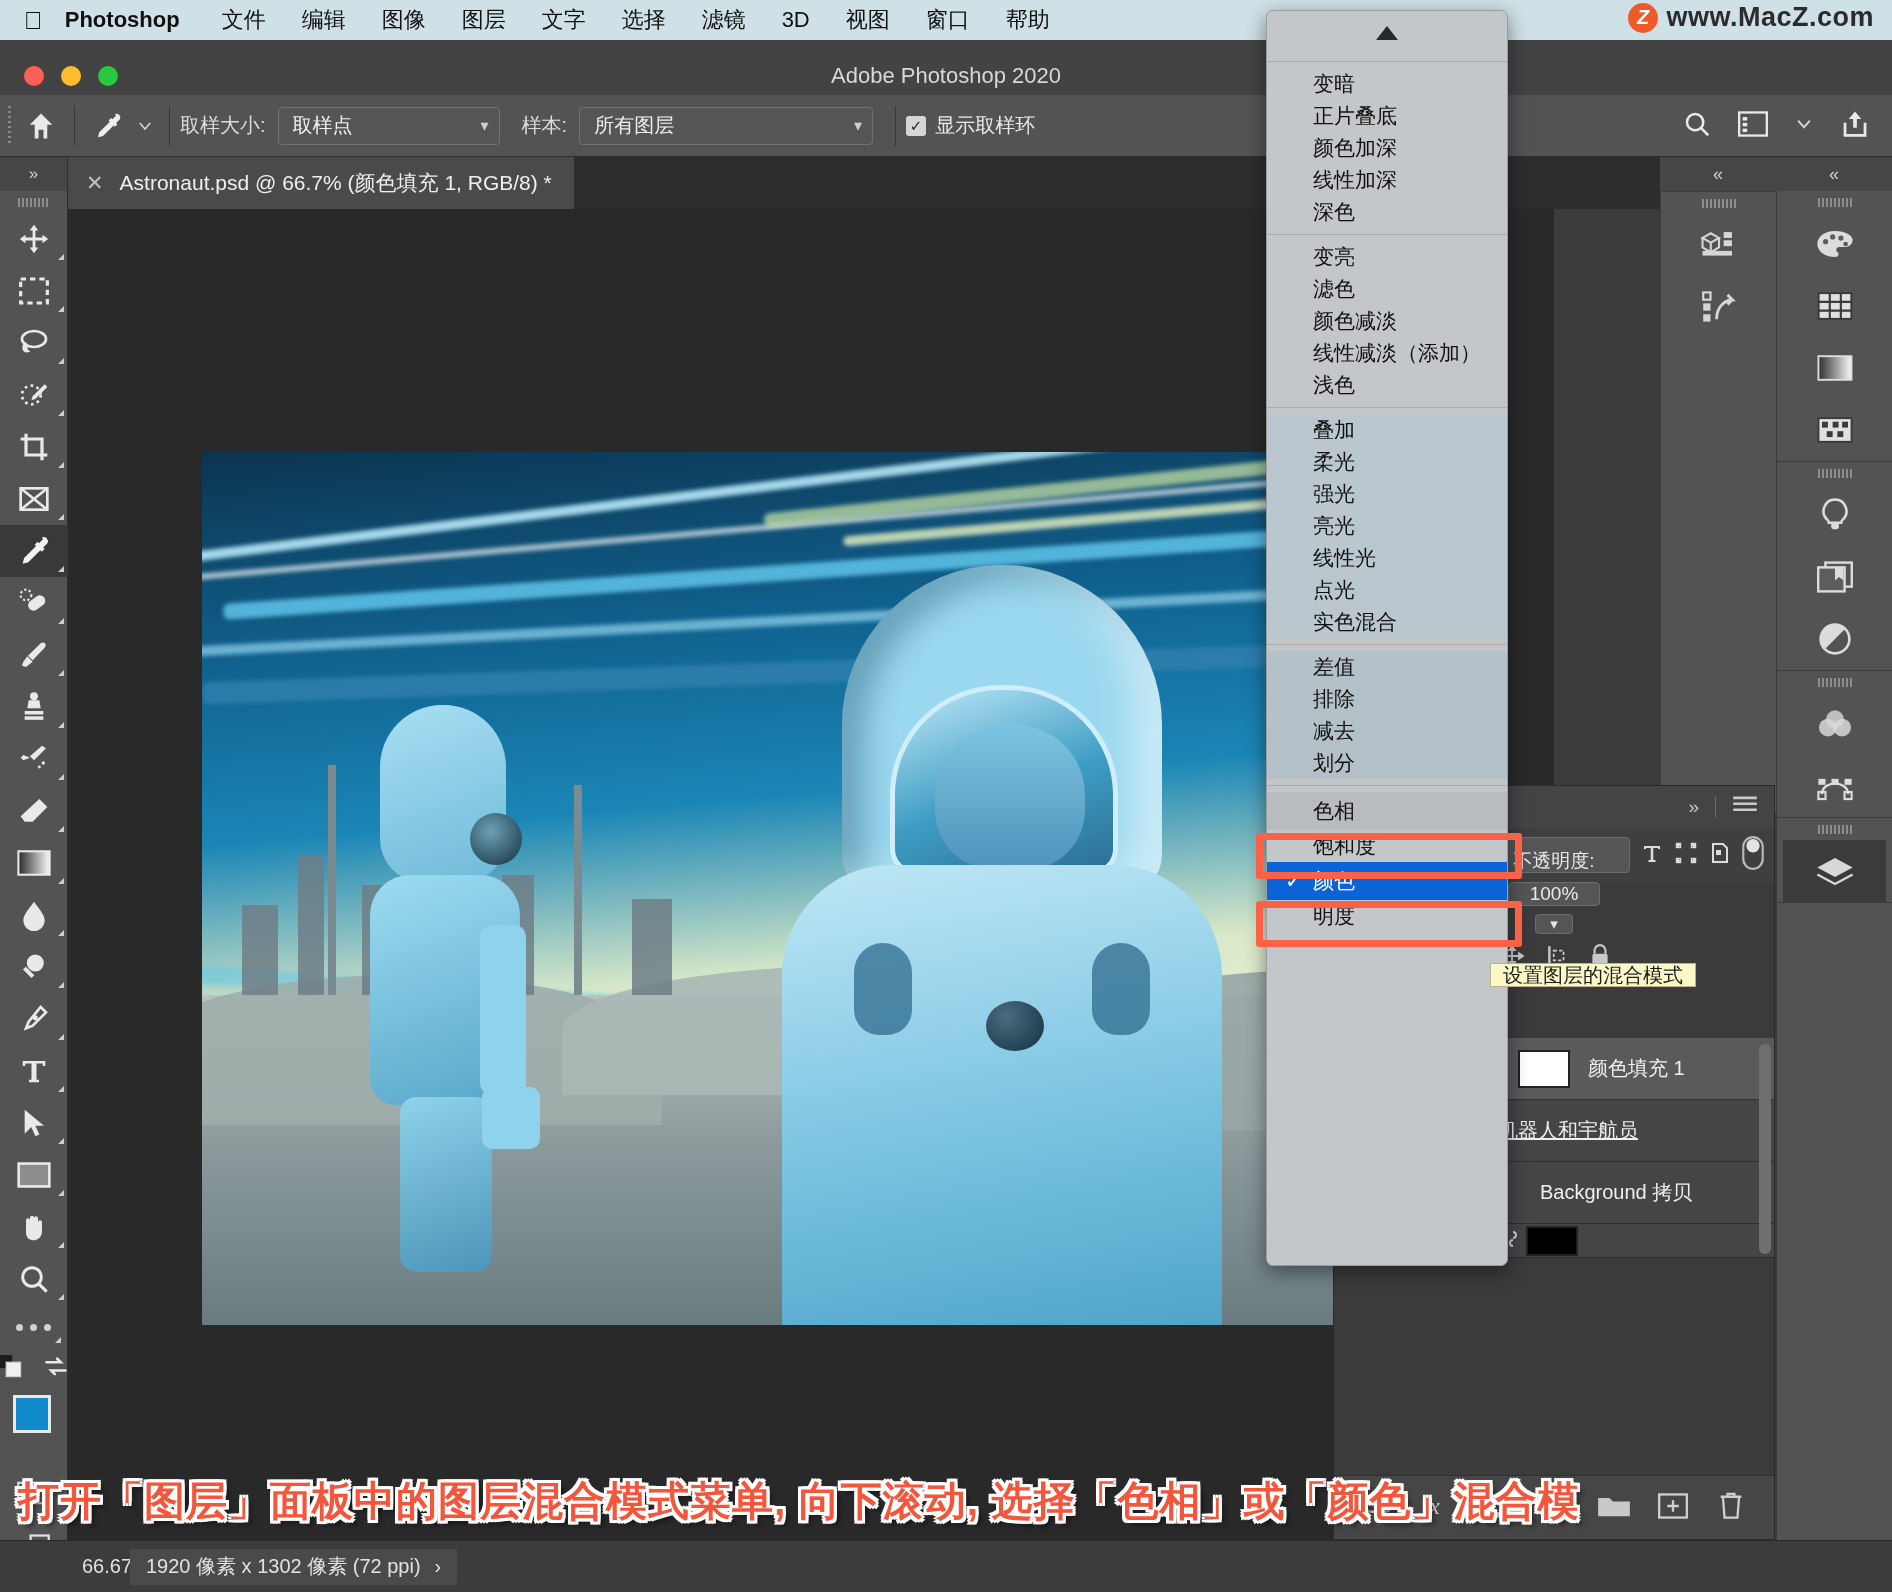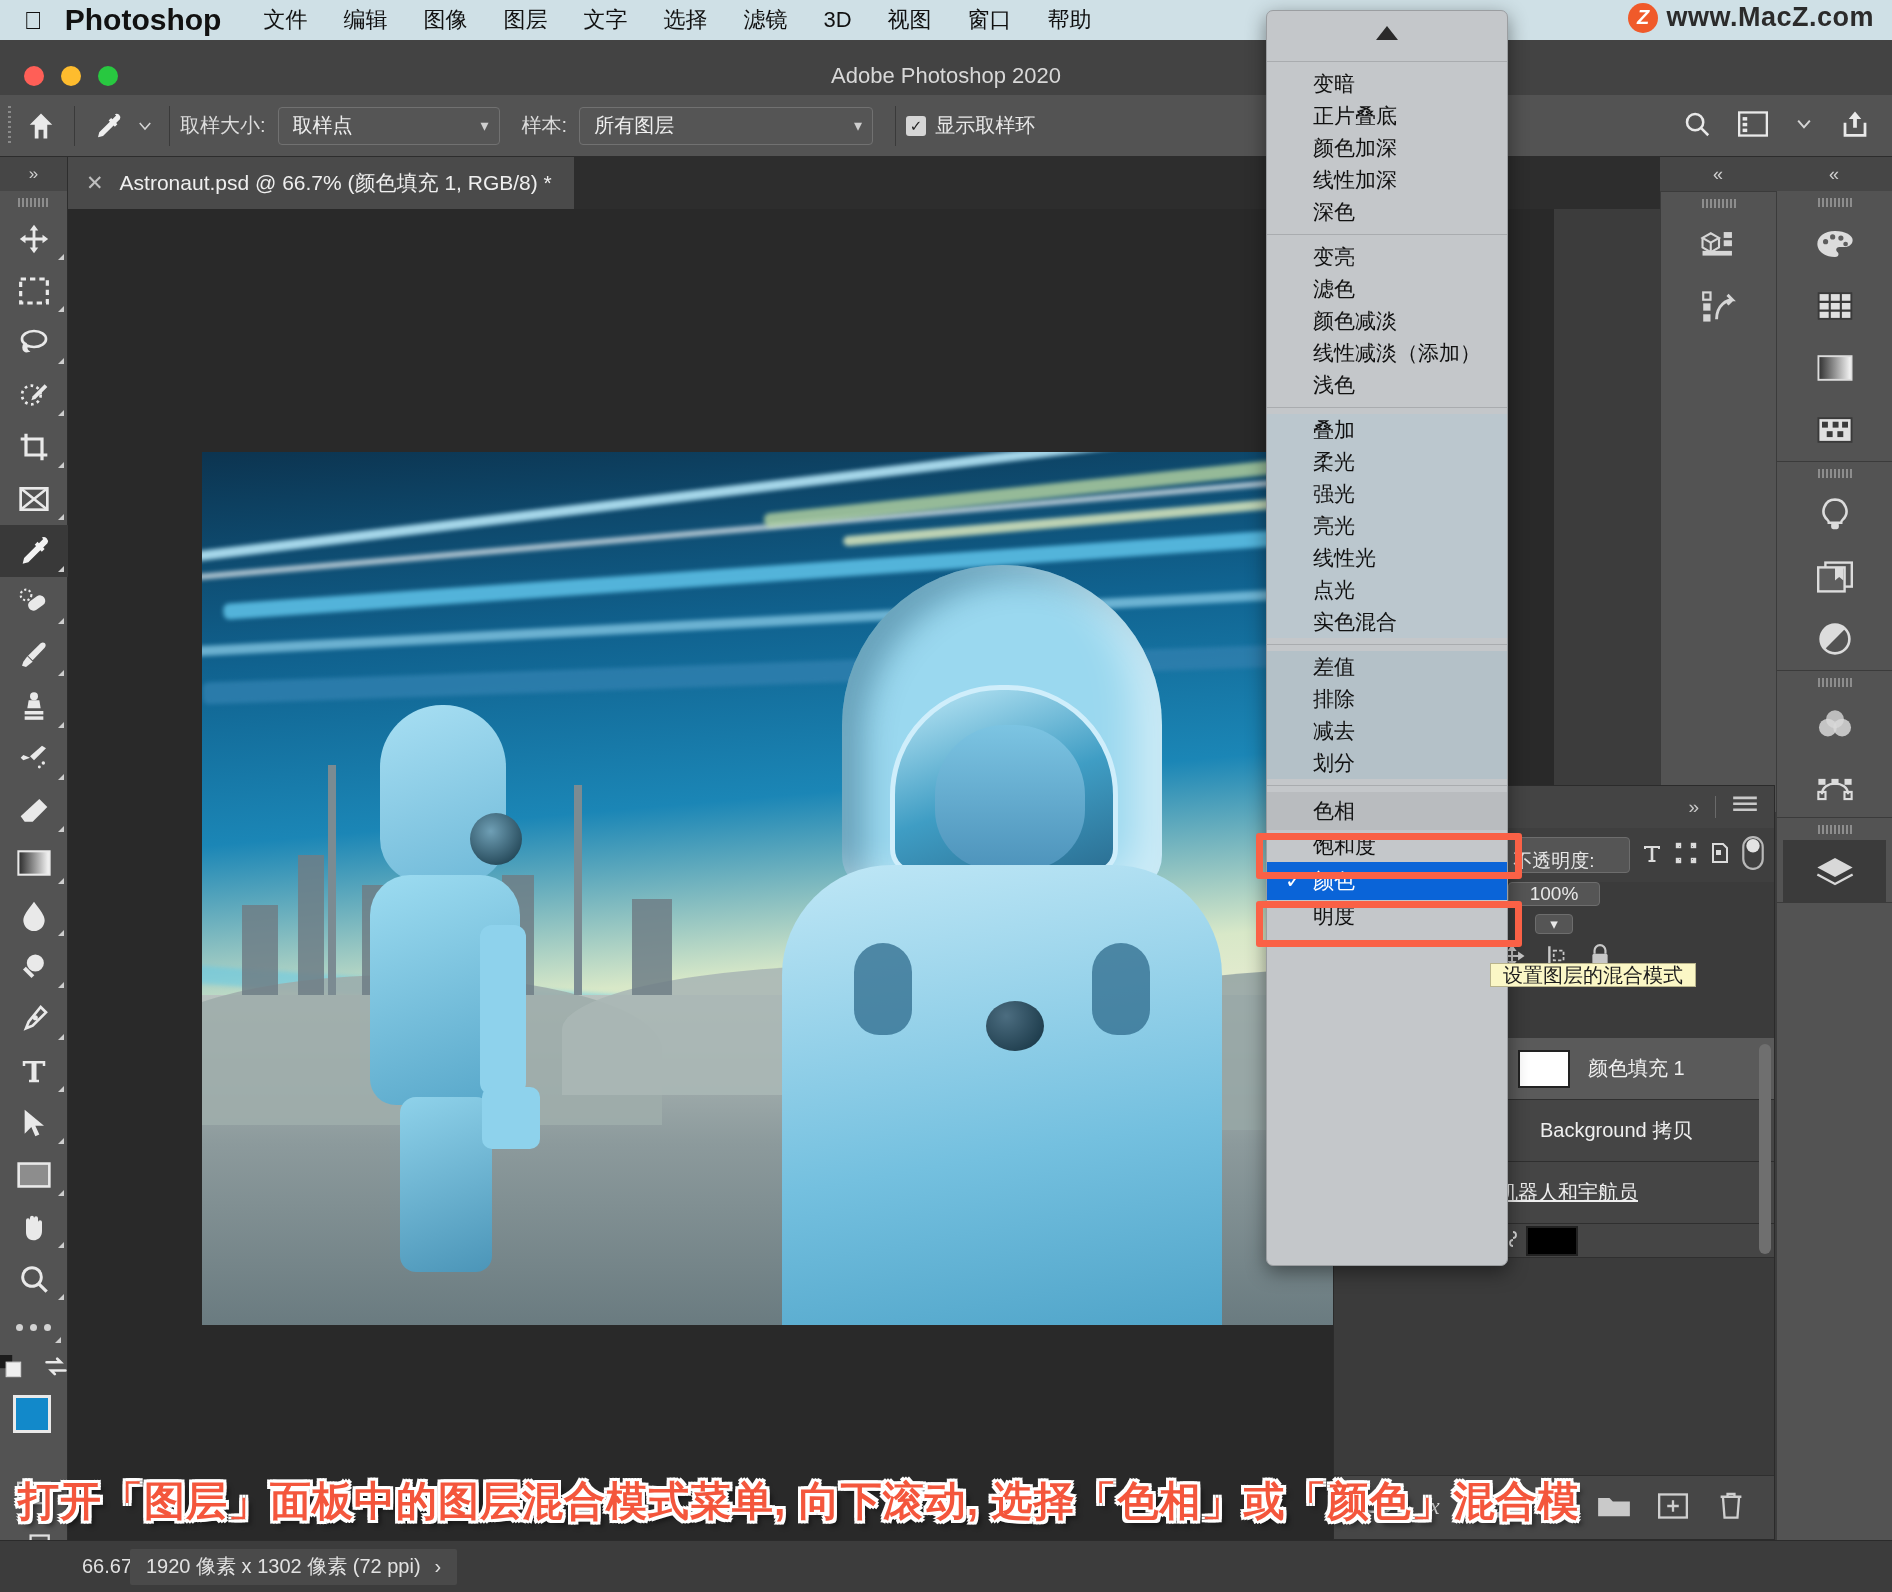--- a/index.html
+++ b/index.html
@@ -11,21 +11,21 @@
   }
 
   
   #macbar{
     position:absolute; left:0; top:0; width:1892px; height:40px;
     background:#cfe0e6;
     display:flex; align-items:center; gap:0;
     color:#111; font-size:22px;
   }
   #macbar .apple{ padding:0 22px 0 24px; font-size:25px; line-height:1; }
-  #macbar .appname{ font-weight:bold; font-size:30px; padding:0 24px 0 0;}
+  #macbar .appname{ font-weight:bold; font-size:22px; padding:0 24px 0 0;}
   #macbar .mi{ padding:0 18px; font-size:22px; white-space:nowrap;}
   #maczlogo{
     position:absolute; right:18px; top:2px; display:flex; align-items:center; gap:8px;
     font-size:27px; font-weight:bold; color:#2b2b2b; letter-spacing:.5px;
   }
   #maczlogo .zmark{
     width:30px;height:30px;border-radius:50%;background:#f05a2a;color:#fff;
     display:flex;align-items:center;justify-content:center;font-size:20px;font-weight:bold;
     font-style:italic;
   }
@@ -869,39 +869,39 @@
       </svg>
     </div>
 
     <div class="layerrow">
       <span class="lr-eye">
         <svg width="30" height="22" viewBox="0 0 26 18">
             <path d="M13 1C6 1 1 9 1 9s5 8 12 8 12-8 12-8-5-8-12-8z" fill="none" stroke="#e6e6e6" stroke-width="2"></path>
             <circle cx="13" cy="9" r="3.4" fill="#e6e6e6"></circle>
           </svg>
       </span>
-      <span class="lr-clip">↳</span>
-      <span class="lr-thumb" style="background:#3a7ba3;width:62px;height:42px;margin-left:6px;"></span>
-      <span class="lr-name" style="margin-left:38px;">Background 拷贝</span>
+      <span class="lr-clip">›</span>
+      <span style="margin-left:4px;">
+        <svg width="42" height="30" viewBox="0 0 34 24">
+            <path d="M1 4h11l3 3h18v14H1z" fill="#d4d4d4"></path>
+          </svg>
+      </span>
+      <span class="lr-name ul">机器人和宇航员</span>
     </div>
 
     <div class="layerrow">
       <span class="lr-eye">
         <svg width="30" height="22" viewBox="0 0 26 18">
             <path d="M13 1C6 1 1 9 1 9s5 8 12 8 12-8 12-8-5-8-12-8z" fill="none" stroke="#e6e6e6" stroke-width="2"></path>
             <circle cx="13" cy="9" r="3.4" fill="#e6e6e6"></circle>
           </svg>
       </span>
-      <span class="lr-clip">›</span>
-      <span style="margin-left:4px;">
-        <svg width="42" height="30" viewBox="0 0 34 24">
-            <path d="M1 4h11l3 3h18v14H1z" fill="#d4d4d4"></path>
-          </svg>
-      </span>
-      <span class="lr-name ul">机器人和宇航员</span>
+      <span class="lr-clip">↳</span>
+      <span class="lr-thumb" style="background:#3a7ba3;width:62px;height:42px;margin-left:6px;"></span>
+      <span class="lr-name" style="margin-left:38px;">Background 拷贝</span>
     </div>
 
     <div class="layerrow" style="height:34px;">
       <span class="lr-eye">
         <svg width="30" height="22" viewBox="0 0 26 18">
             <path d="M13 1C6 1 1 9 1 9s5 8 12 8 12-8 12-8-5-8-12-8z" fill="none" stroke="#e6e6e6" stroke-width="2"></path>
             <circle cx="13" cy="9" r="3.4" fill="#e6e6e6"></circle>
           </svg>
       </span>
       <span class="lr-thumb" style="margin-left:36px;width:62px;height:30px;

